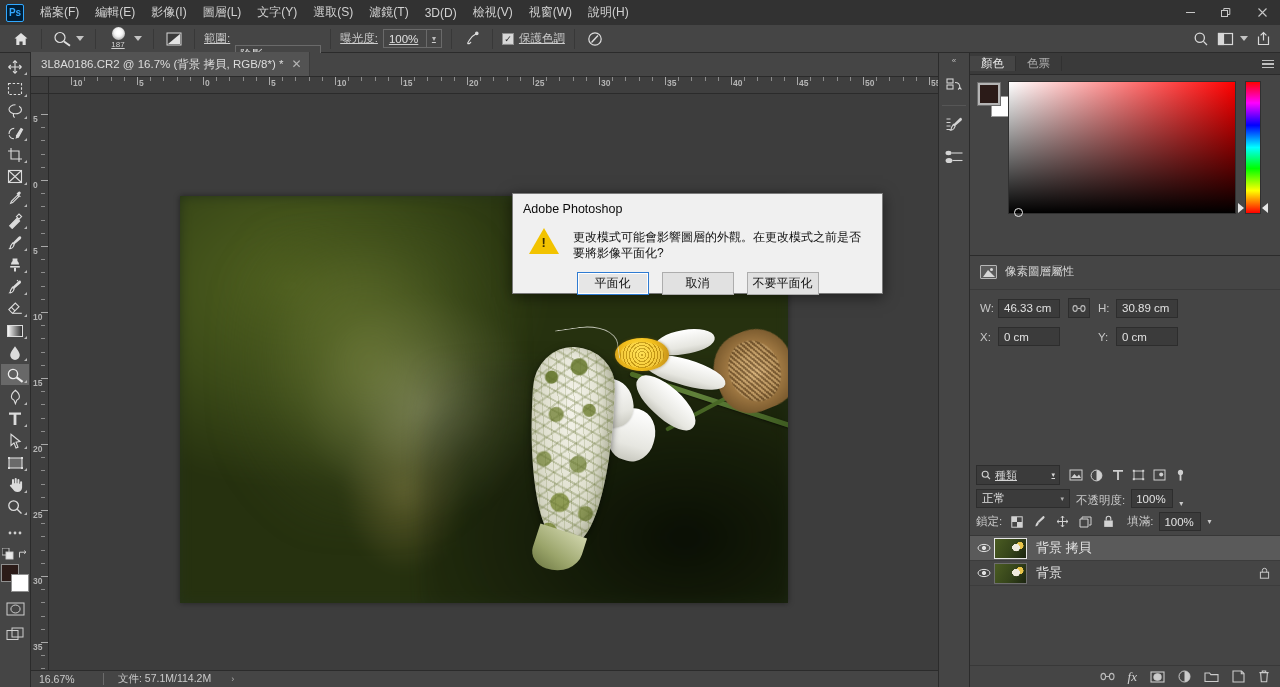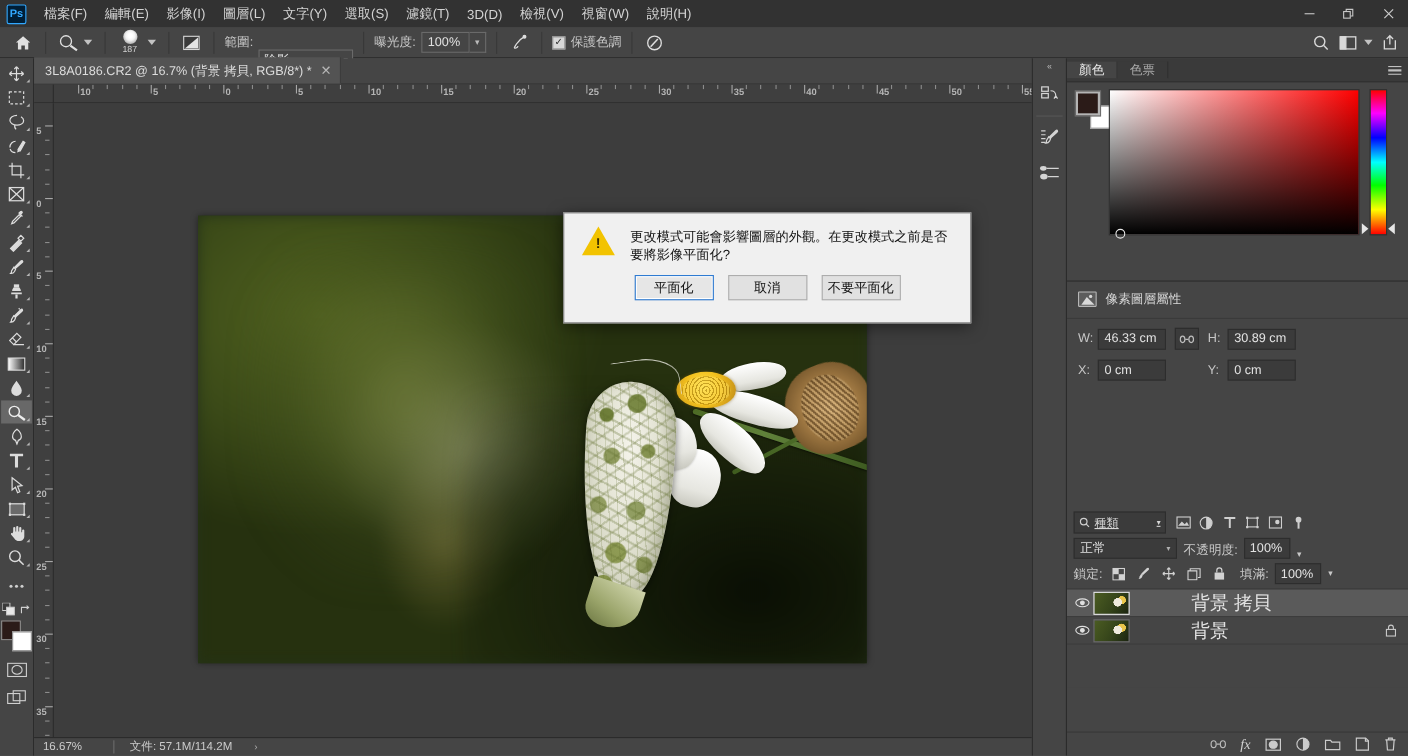--- a/index.html
+++ b/index.html
@@ -30,21 +30,21 @@
   .win-buttons { position: absolute; right: 0; top: 0; height: 25px; display: flex; }
   .win-btn {
     width: 36px; height: 25px; display: flex; align-items: center; justify-content: center;
     color: #c8c8c8; font-size: 12px;
   }
 
   
   .optionsbar {
     position: absolute; top: 25px; left: 0; width: 1280px; height: 28px;
     background: #454545; border-bottom: 1px solid #2b2b2b;
-    display: flex; align-items: center; padding-left: 10px;
+    display: flex; align-items: center; padding-left: 10px; text-decoration: underline;
   }
   .opt-sep { width: 1px; height: 20px; background: #383838; margin: 0 9px; }
   .opt-label { color: #c8c8c8; font-size: 11.5px; margin-right: 5px; }
   .opt-icon-btn {
     width: 22px; height: 22px; display: flex; align-items: center; justify-content: center;
     color: #d5d5d5;
   }
   .combo {
     background: #454545; border: 1px solid #6a6a6a; height: 19px;
     display: inline-flex; align-items: center; padding: 0 4px;
@@ -416,21 +416,21 @@
   }
   .layer-thumb {
     width: 33px; height: 21px; margin-right: 9px; border: 1px solid #6d6d6d;
     background:
       radial-gradient(circle at 68% 45%, #efeade 0 16%, rgba(0,0,0,0) 17%),
       radial-gradient(circle at 80% 35%, #e8c44a 0 13%, rgba(0,0,0,0) 14%),
       linear-gradient(120deg, #4b5c22, #35441a 55%, #1b2410);
     position: relative;
   }
   .layer-row.selected .layer-thumb { border: 1px solid #e6e6e6; }
-  .layer-name { font-size: 17px; color: #e2e2e2; margin-left: 47px; }
+  .layer-name { font-size: 13px; color: #e2e2e2; }
   .layer-lock { margin-left: auto; margin-right: 10px; color: #c8c8c8; font-size: 11px; }
   .layer-footer {
     position: absolute; bottom: 0; left: 0; width: 310px; height: 22px;
     background: #454545; border-top: 1px solid #383838;
     display: flex; align-items: center; justify-content: flex-end; gap: 13px;
     padding-right: 10px;
   }
   .lf-icon { color: #cbcbcb; font-size: 11px; display: flex; align-items: center; }
 
   
@@ -1185,20 +1185,21 @@
       </span>
       <span class="lf-icon">
         <svg width="12" height="13" viewBox="0 0 12 13" fill="none" stroke="#cbcbcb" stroke-width="1.1">
             <path d="M1.4 2.6h9.2M2.6 2.6l.7 9.2h5.4l.7-9.2M4.3 2.6V1h3.4v1.6"></path>
           </svg>
       </span>
     </div>
   </div>
 
   <div class="modal">
+    <div class="modal-title">Adobe Photoshop</div>
     <div class="modal-body">
       <div class="warn-tri"></div>
       <div class="modal-msg">更改模式可能會影響圖層的外觀。在更改模式之前是否要將影像平面化?</div>
     </div>
     <div class="modal-btns">
       <div class="mbtn default">平面化</div>
       <div class="mbtn">取消</div>
       <div class="mbtn">不要平面化</div>
     </div>
   </div>

